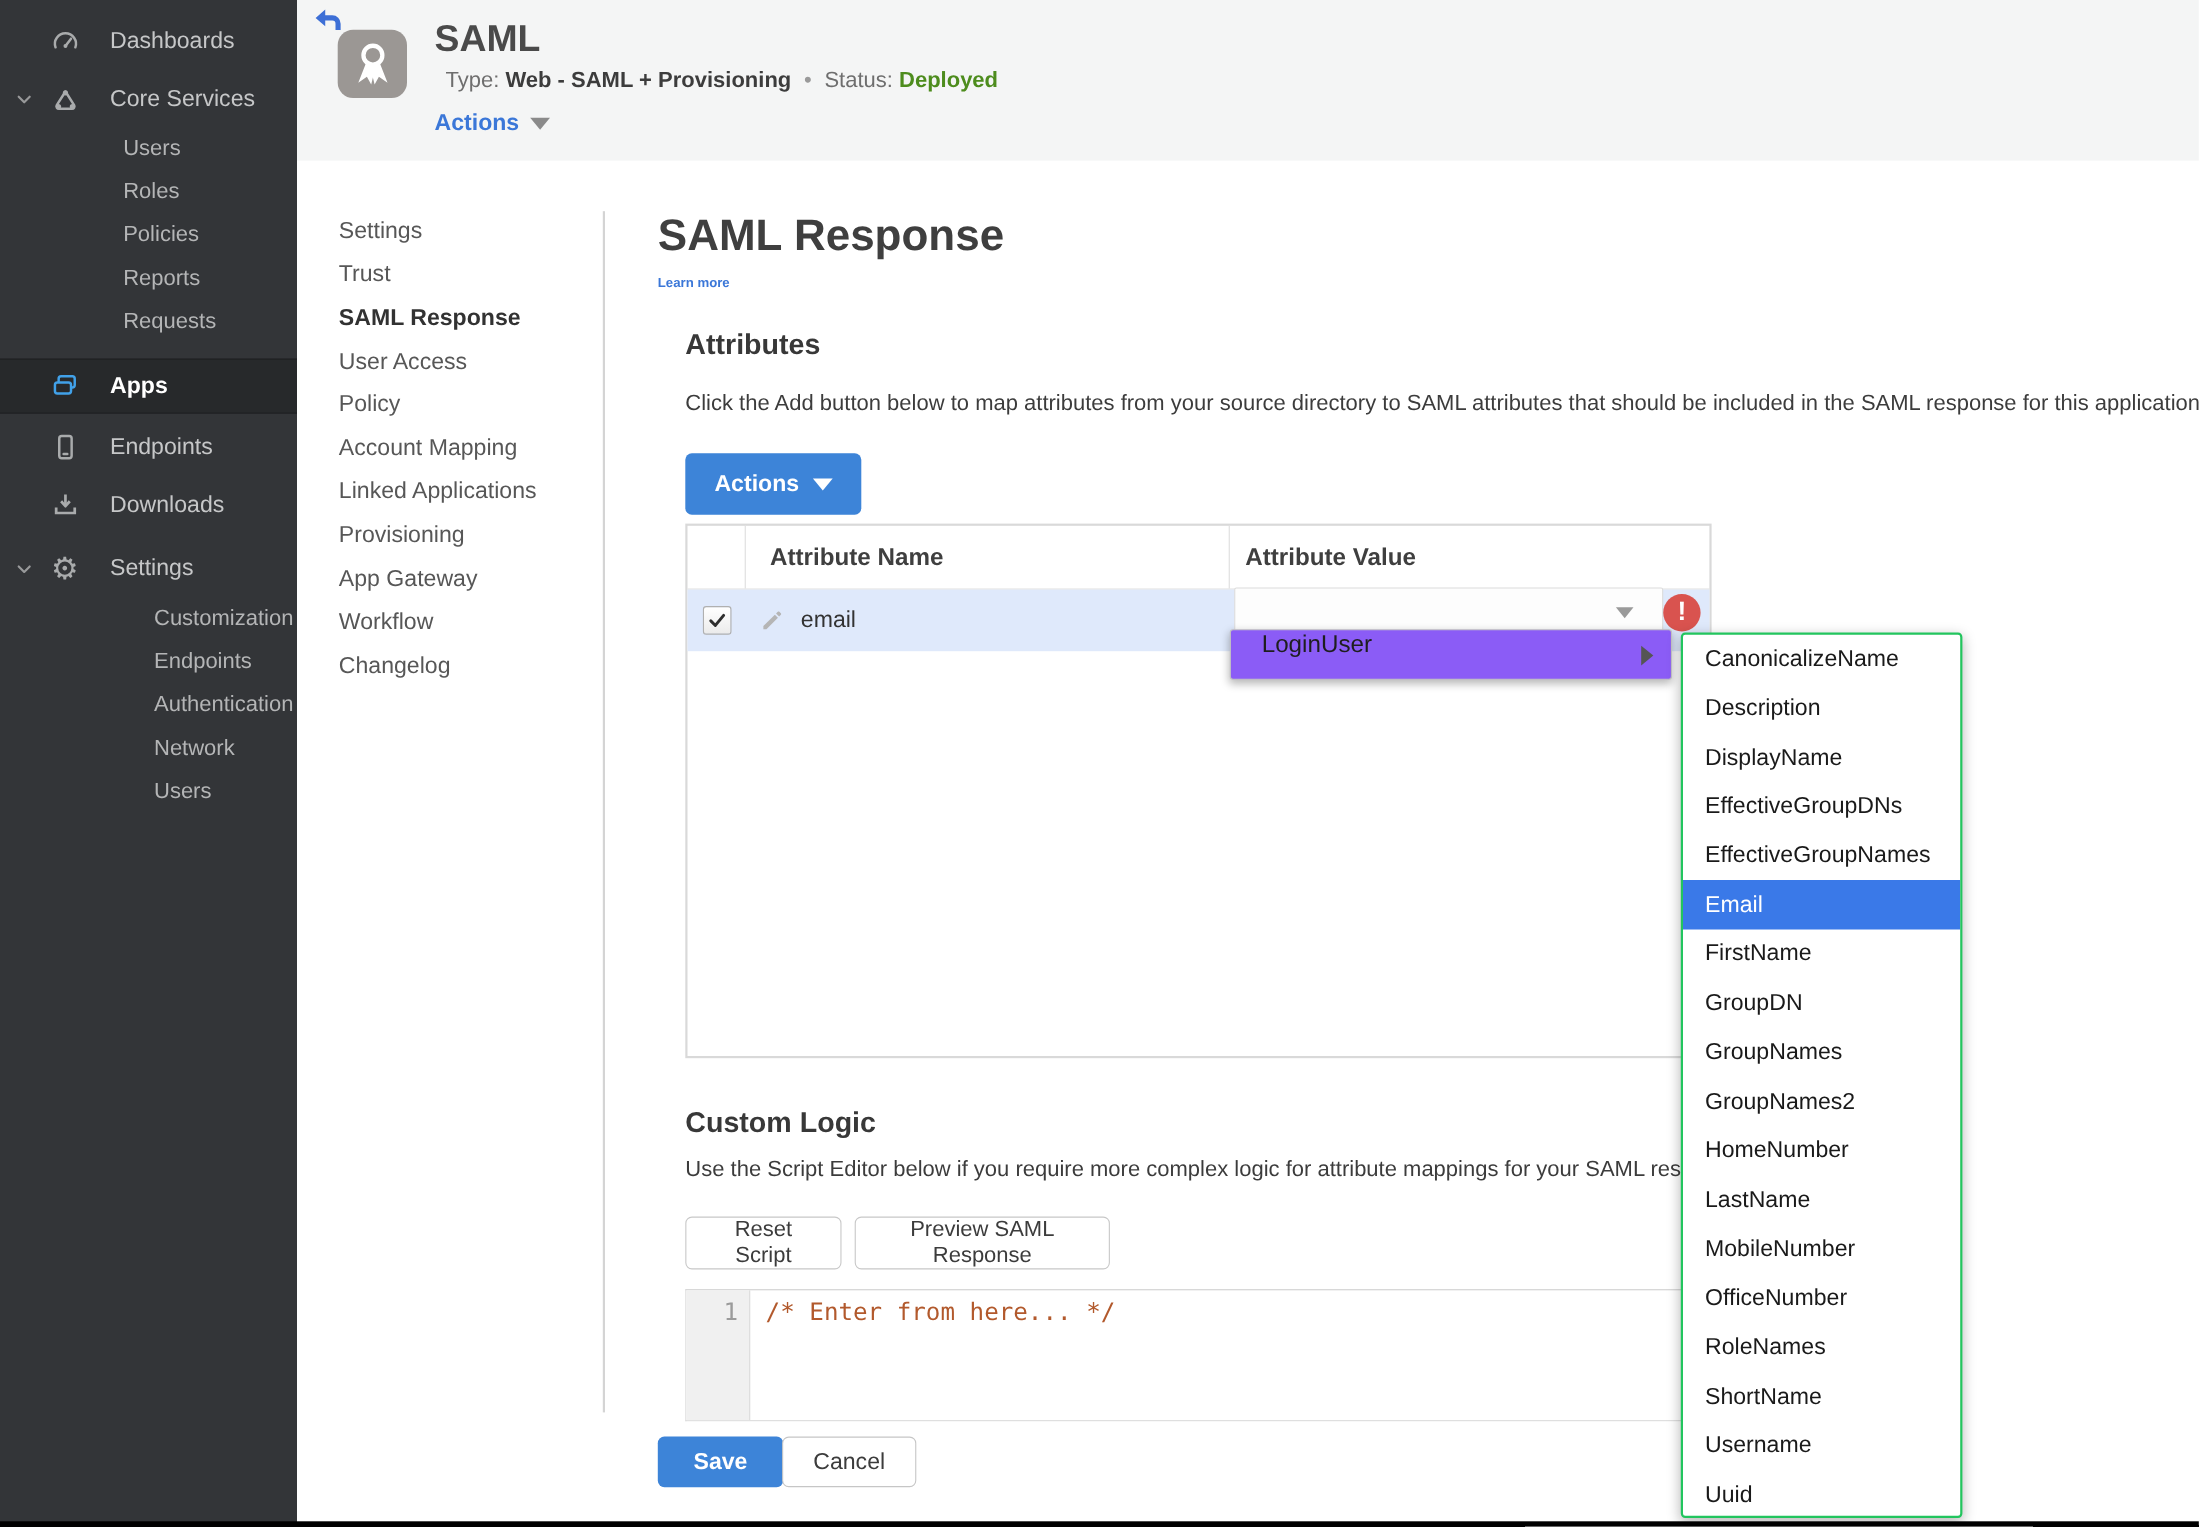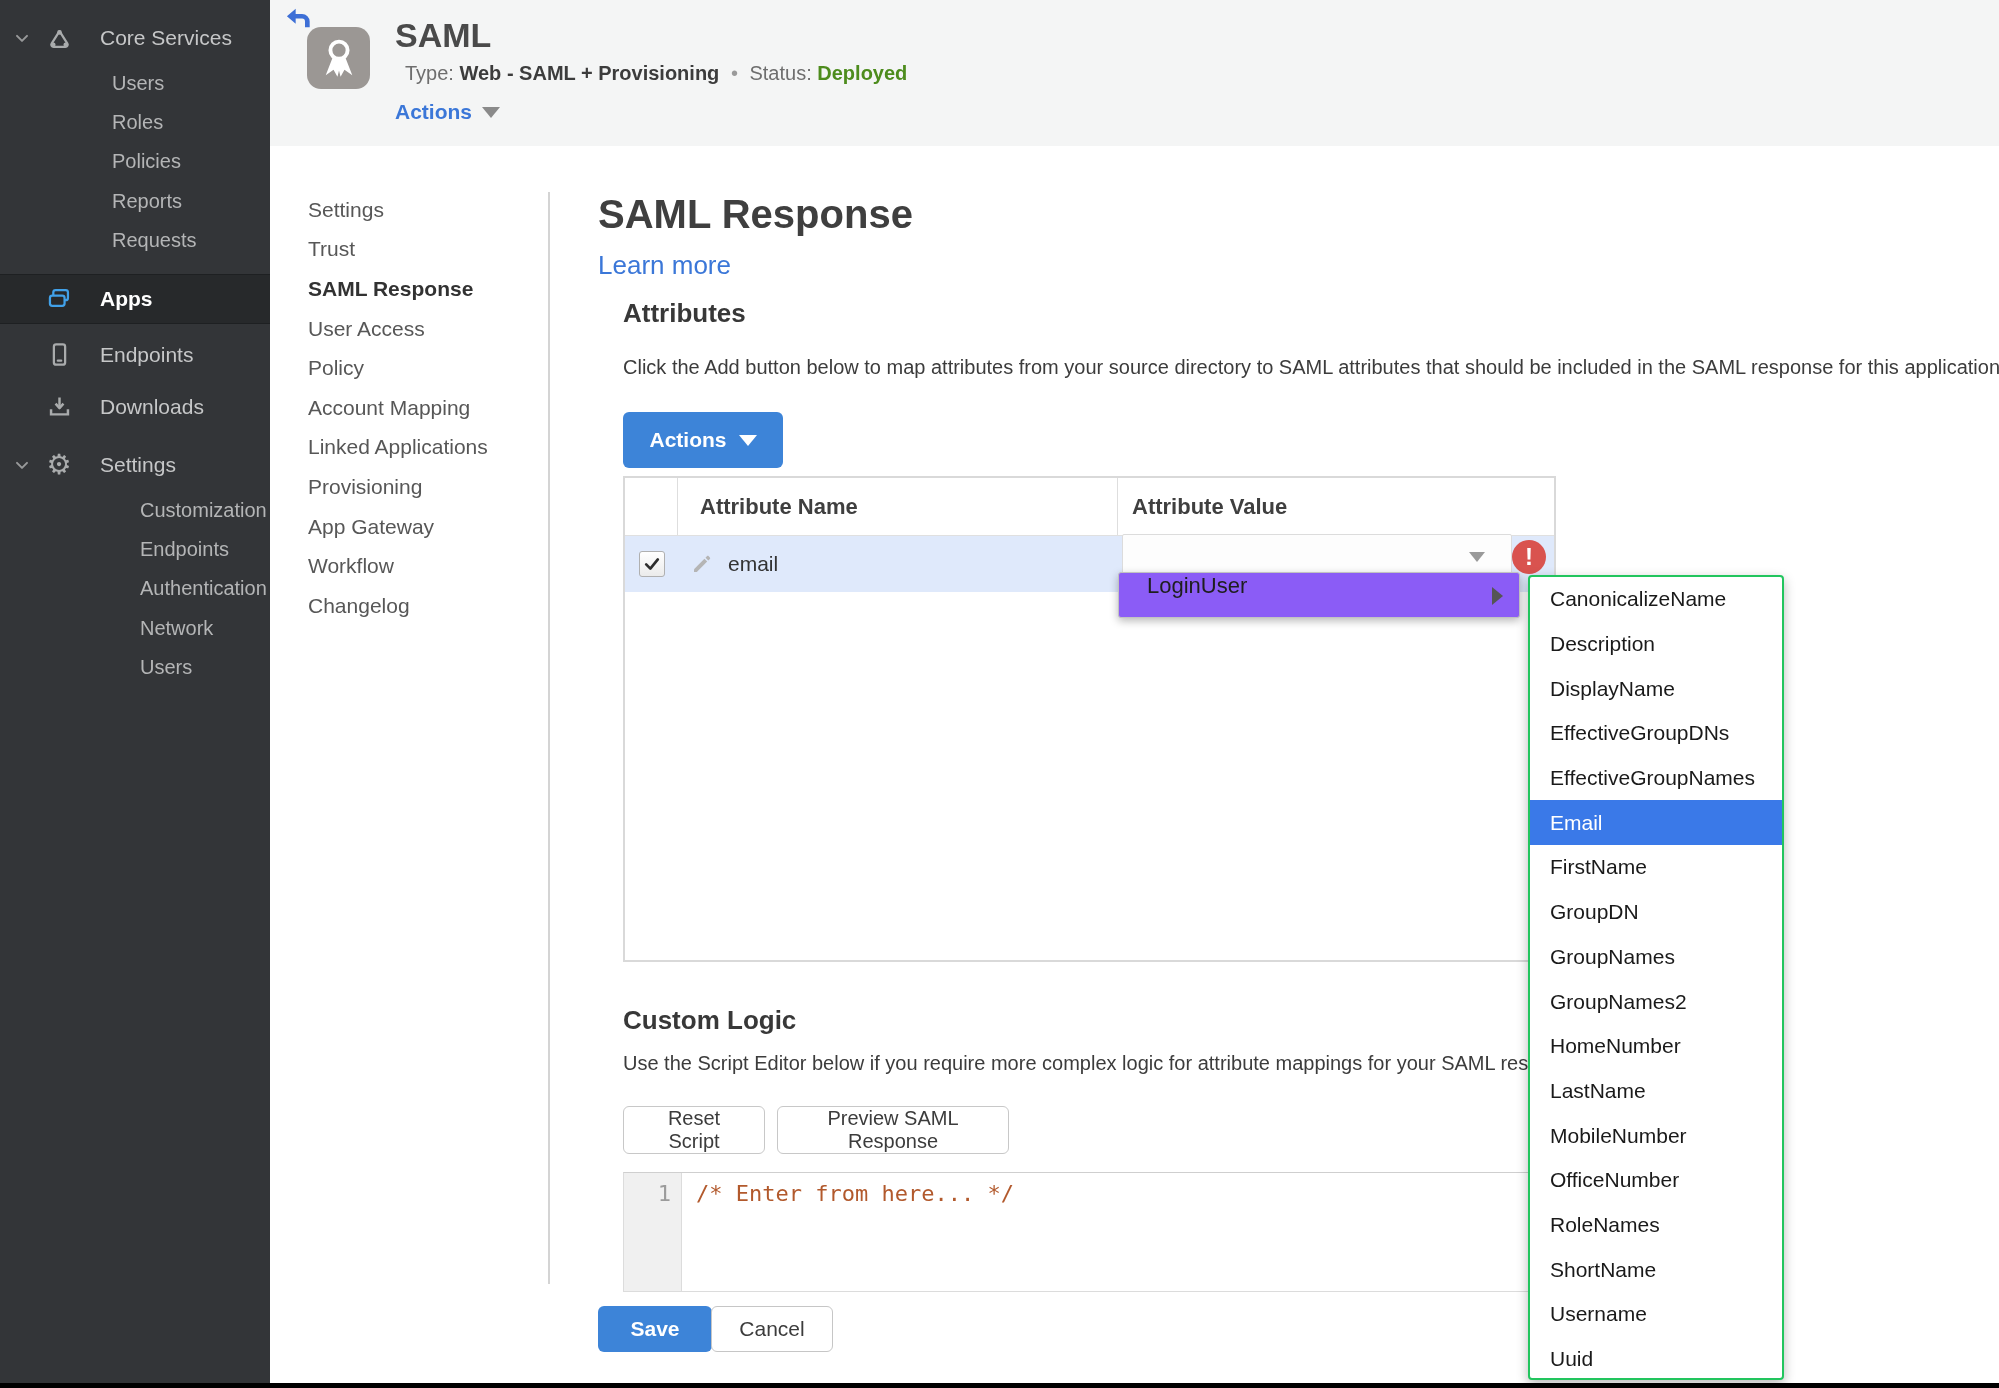--- a/index.html
+++ b/index.html
@@ -46,21 +46,21 @@
                  color:#3b77d8; cursor:pointer; display:flex; align-items:center; gap:10px; }
   .caret-gray { width:0; height:0; border-left:9px solid transparent; border-right:9px solid transparent;
                 border-top:11px solid #8a8a8a; display:inline-block; }
   
   .subnav { position:absolute; left:308px; top:190px; width:230px; z-index:2; }
   .nav2-item { height:39.6px; display:flex; align-items:center; font-size:21px; color:#575757; cursor:pointer; }
   .nav2-item.active span { font-weight:bold; color:#323232; }
   .vdivider { position:absolute; left:548px; top:192px; height:1092px; width:2px; background:#d4d4d4; }
   
   .h1 { position:absolute; left:598px; top:192px; font-size:40px; font-weight:bold; color:#3f3f3f; }
-  .learn-more { position:absolute; left:598px; top:250px; font-size:26px; font-weight:normal; color:#3b77d8; cursor:pointer; }
+  .learn-more { position:absolute; left:598px; top:250px; font-size:12px; font-weight:bold; color:#3b77d8; cursor:pointer; }
   .h2-attr { position:absolute; left:623px; top:298px; font-size:26px; font-weight:bold; color:#383838; }
   .attr-desc { position:absolute; left:623px; top:356px; font-size:20px; color:#3c3c3c; white-space:nowrap; }
   .btn-actions {
     position:absolute; left:623px; top:412px; width:160px; height:56px; background:#3d84d8;
     border:none; border-radius:6px; color:#fff; font-weight:bold; font-size:21px;
     display:flex; align-items:center; justify-content:center; gap:12px; cursor:pointer;
     font-family:"Liberation Sans", sans-serif;
   }
   .caret-white { width:0; height:0; border-left:9px solid transparent; border-right:9px solid transparent;
                  border-top:11px solid #fff; }
@@ -133,20 +133,31 @@
                background:#fff; color:#3c3c3c; font-size:21px; border:1px solid #c6c6c6;
                border-radius:6px; cursor:pointer; font-family:"Liberation Sans", sans-serif; }
   .bottom-bar { position:absolute; left:0; bottom:0; width:100%; height:5px; background:#000; z-index:30; }
 </style>
 </head>
 <body>
 
 <nav class="sidebar" data-name="sidebar">
   <div data-name="sidebar-items">
 
+  <div class="s-item lvl1" data-name="sidebar-item-dashboards">
+
+        <span class="s-icon" data-name="gauge-icon">
+          <svg viewBox="0 0 24 24">
+            <path d="M4 16a8.5 8.5 0 1 1 16 0" fill="none" stroke="#a9abac" stroke-width="2" stroke-linecap="round"></path>
+            <path d="M12 15l4.5-6" stroke="#a9abac" stroke-width="2" stroke-linecap="round"></path>
+            <circle cx="12" cy="15" r="1.6" fill="#a9abac"></circle>
+          </svg>
+        </span>
+        <span class="s-label" data-name="sidebar-item-label">Dashboards</span>
+      </div>
       <div class="s-item lvl1" data-name="sidebar-item-core-services">
         <span class="s-chevron" data-name="chevron-down-icon"><svg viewBox="0 0 24 24" width="20" height="20">
             <path d="M6 9.5 12 15.5 18 9.5" fill="none" stroke="#98999a" stroke-width="2.4" stroke-linecap="round" stroke-linejoin="round"></path>
           </svg></span>
         <span class="s-icon" data-name="core-services-icon">
           <svg viewBox="0 0 24 24">
             <path d="M12 5.5 19 16.5a2 2 0 0 1-1.7 3H6.7a2 2 0 0 1-1.7-3Z" fill="none" stroke="#a9abac" stroke-width="2" stroke-linejoin="round"></path>
             <circle cx="12" cy="6.6" r="2.1" fill="#a9abac"></circle>
             <circle cx="6.4" cy="17.6" r="2.1" fill="#a9abac"></circle>
             <circle cx="17.6" cy="17.6" r="2.1" fill="#a9abac"></circle>

